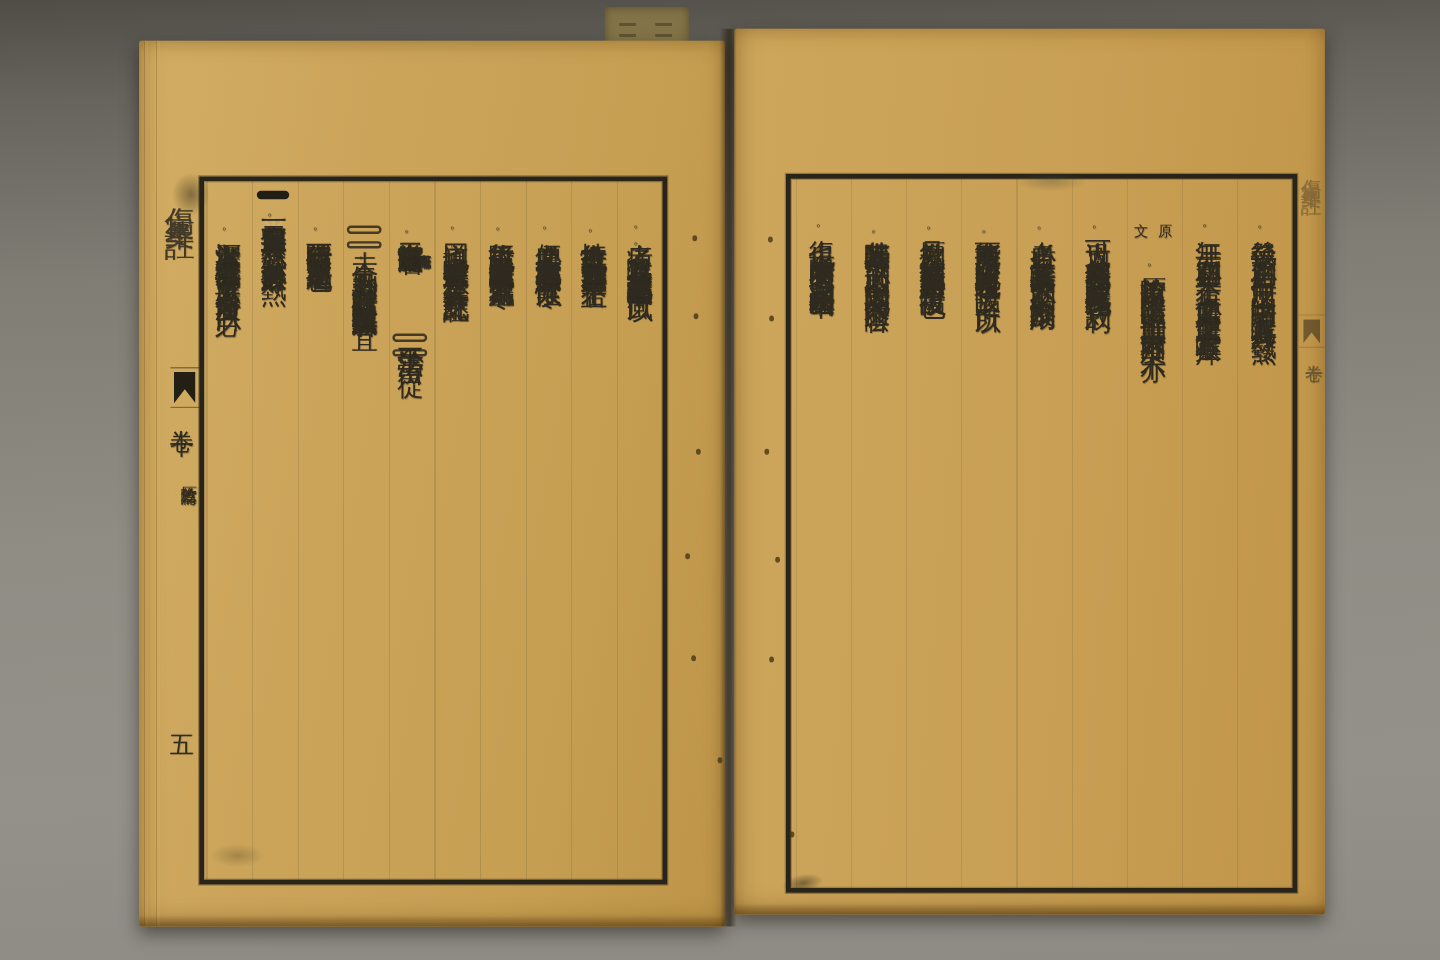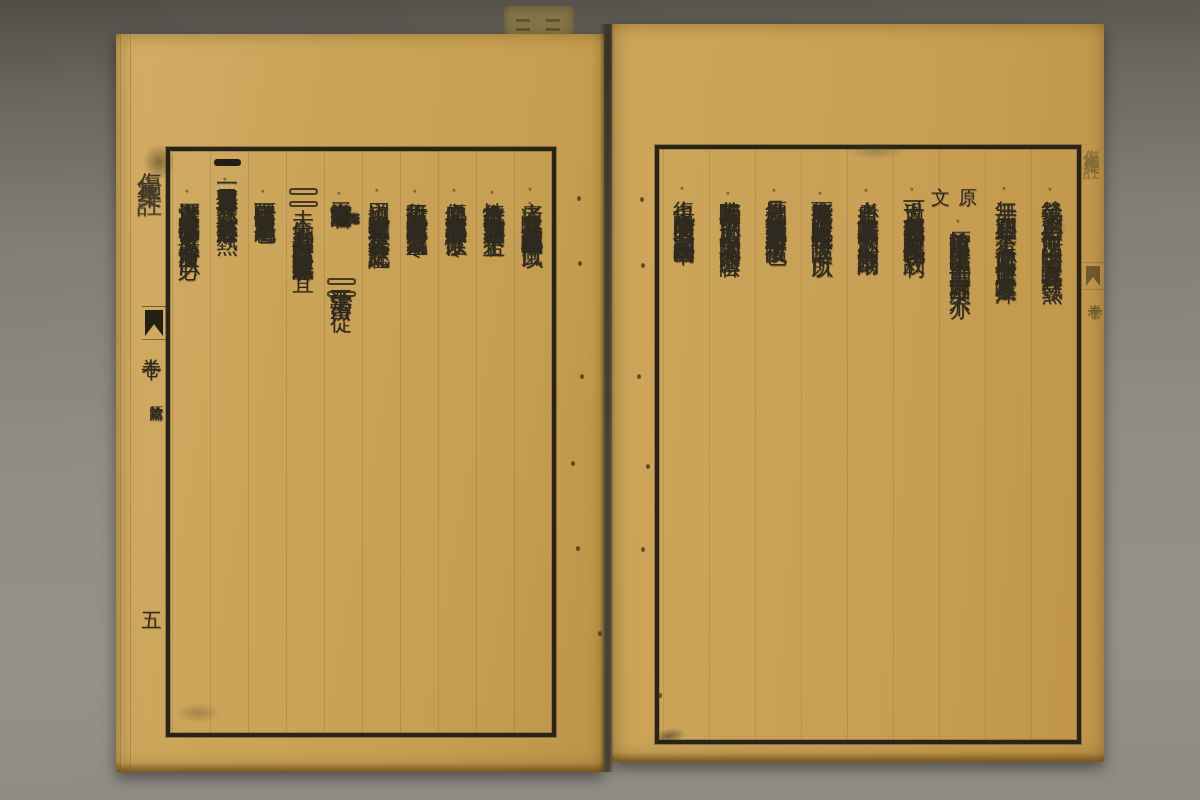--- a/index.html
+++ b/index.html
@@ -47,21 +47,21 @@
   .frame-right .tcol{width:44px;font-size:22px;line-height:46px;letter-spacing:1px;}
   .ju{font-size:11px;opacity:.85;}
   .indent-one{padding-top:30px;}
   .from-top{top:8px;}
   .boxed{border:2px solid rgba(45,40,28,.85);border-radius:8px;padding:1px 0;margin:3px 0;}
   .marker{background:#211e16;color:#cdb472;border-radius:5px;padding:3px 1px;margin-bottom:5px;
     text-shadow:none;}
   .note{display:inline-block;writing-mode:vertical-rl;text-orientation:upright;
     font-size:12px;line-height:13px;letter-spacing:0;height:68px;margin:2px 0;vertical-align:middle;}
   .note-line{display:block;width:13px;}
-  .yuanwen{position:absolute;top:36px;right:92px;width:58px;font-size:19px;
+  .yuanwen{position:absolute;top:36px;right:92px;width:58px;font-size:12px;
     direction:rtl;unicode-bidi:bidi-override;letter-spacing:8px;color:#2f2b20;
     text-shadow:.5px .5px .7px rgba(42,36,24,.45);margin-left:36px;}
   
   .banxin{position:absolute;top:0;height:100%;color:#2f2b20;}
   .banxin-left{left:26px;width:24px;}
   .banxin-right{left:470px;width:22px;}
   .bx{position:absolute;left:0;width:100%;writing-mode:vertical-rl;text-orientation:upright;
     text-align:center;text-shadow:.5px .5px .7px rgba(42,36,24,.4);}
   .banxin-left .bx-title{top:118px;font-size:25px;letter-spacing:6px;opacity:.88;}
   .banxin-left .bx-vol{top:308px;font-size:20px;letter-spacing:3px;}

